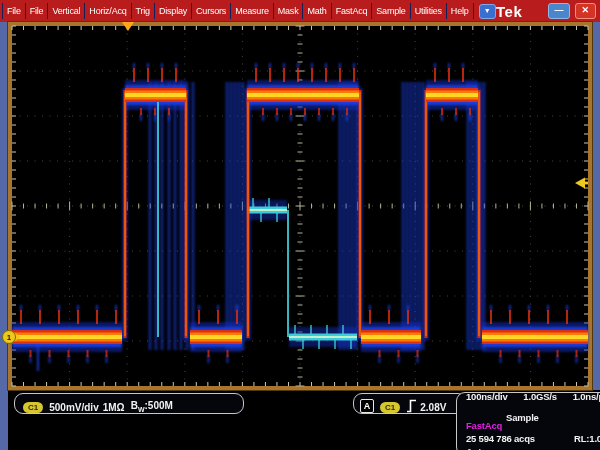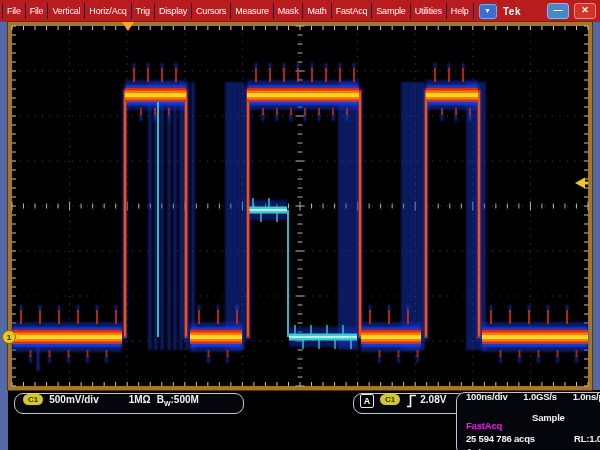--- a/index.html
+++ b/index.html
@@ -6,48 +6,48 @@
   .app{position:relative;width:600px;height:450px;background:#000;overflow:hidden;
        font-family:"Liberation Sans",sans-serif;-webkit-font-smoothing:antialiased;}
   
   .menubar{position:absolute;left:0;top:0;width:600px;height:22px;background:#b91c1c;
            display:flex;align-items:center;padding-left:2px;box-sizing:border-box;}
   .menu-item{color:#fff;font-size:9px;letter-spacing:-0.2px;padding:0 4px;height:16px;
              line-height:16px;border-right:1px solid #121e55;cursor:default;white-space:nowrap;}
   .menu-item:first-child{border-left:1px solid #121e55;}
   .menu-drop{width:16px;height:13px;margin-left:5px;background:#3a6fd0;border:1px solid #7fa8e8;
              border-radius:3px;color:#fff;font-size:7px;text-align:center;line-height:12px;}
-  .brand{margin-left:auto;color:#fff;font-weight:bold;font-size:10px;letter-spacing:.5px;padding-right:26px;}
+  .brand{margin-left:auto;color:#fff;font-weight:bold;font-size:15px;letter-spacing:.5px;padding-right:26px;}
   .winbtn{width:20px;height:14px;border-radius:3px;margin-right:5px;color:#fff;font-size:9px;
           font-weight:bold;text-align:center;line-height:13px;}
   .btn-min{background:#4a86cc;border:1px solid #8fb8e8;}
   .btn-close{background:#d43425;border:1px solid #f0907f;margin-right:4px;}
   
   .strip{position:absolute;background:#5568a8;}
   .strip-left{left:0;top:22px;width:8px;height:428px;}
   .strip-right{left:592px;top:22px;width:8px;height:368px;}
   .frame{position:absolute;left:8px;top:22px;width:584px;height:368px;box-sizing:border-box;
          border:4px solid #a9752c;outline:1px solid #52380e;background:#000;}
   #wave{position:absolute;left:12px;top:26px;overflow:visible;}
   .blur1{filter:blur(1.1px);}
   .blur0{filter:blur(.4px);}
   
   .rbox{position:absolute;background:#05050c;border:1px solid #c8c8c8;border-radius:9px;
-        display:flex;align-items:flex-start;color:#f2f2f2;font-size:10px;font-weight:bold;}
+        display:flex;align-items:flex-end;color:#f2f2f2;font-size:10px;font-weight:bold;}
   .box-ch{left:14px;top:393px;width:212px;height:19px;padding:0 8px;}
   .box-trig{left:353px;top:393px;width:100px;height:19px;padding:0 6px;}
   .box-acq{left:456px;top:392px;width:141px;height:56px;flex-direction:column;
            align-items:stretch;justify-content:center;padding:3px 9px;font-size:9.5px;letter-spacing:-0.2px;}
   .badge-ch{background:#d6c630;color:#332c00;border-radius:7px;font-size:8px;font-weight:bold;
             padding:0 5px;height:11px;line-height:11px;}
   .badge-a{border:1px solid #e8e8e8;border-radius:2px;color:#fff;font-size:9px;font-weight:bold;
            width:12px;height:12px;line-height:12px;text-align:center;background:#000;}
   .row{display:flex;justify-content:space-between;align-items:center;line-height:13px;}
   .fastacq{color:#e020e0;margin-top:16px;}
-  .gap6{margin-left:6px;} .gap18{margin-left:30px;}
+  .gap6{margin-left:6px;} .gap18{margin-left:4px;}
   sub.bw{font-size:7px;}
   .slope-icon{margin:0 3px 0 6px;}
 </style>
 </head>
 <body>
 
 <div class="app">
 
   <div class="menubar">
     <span class="menu-item">File</span>

